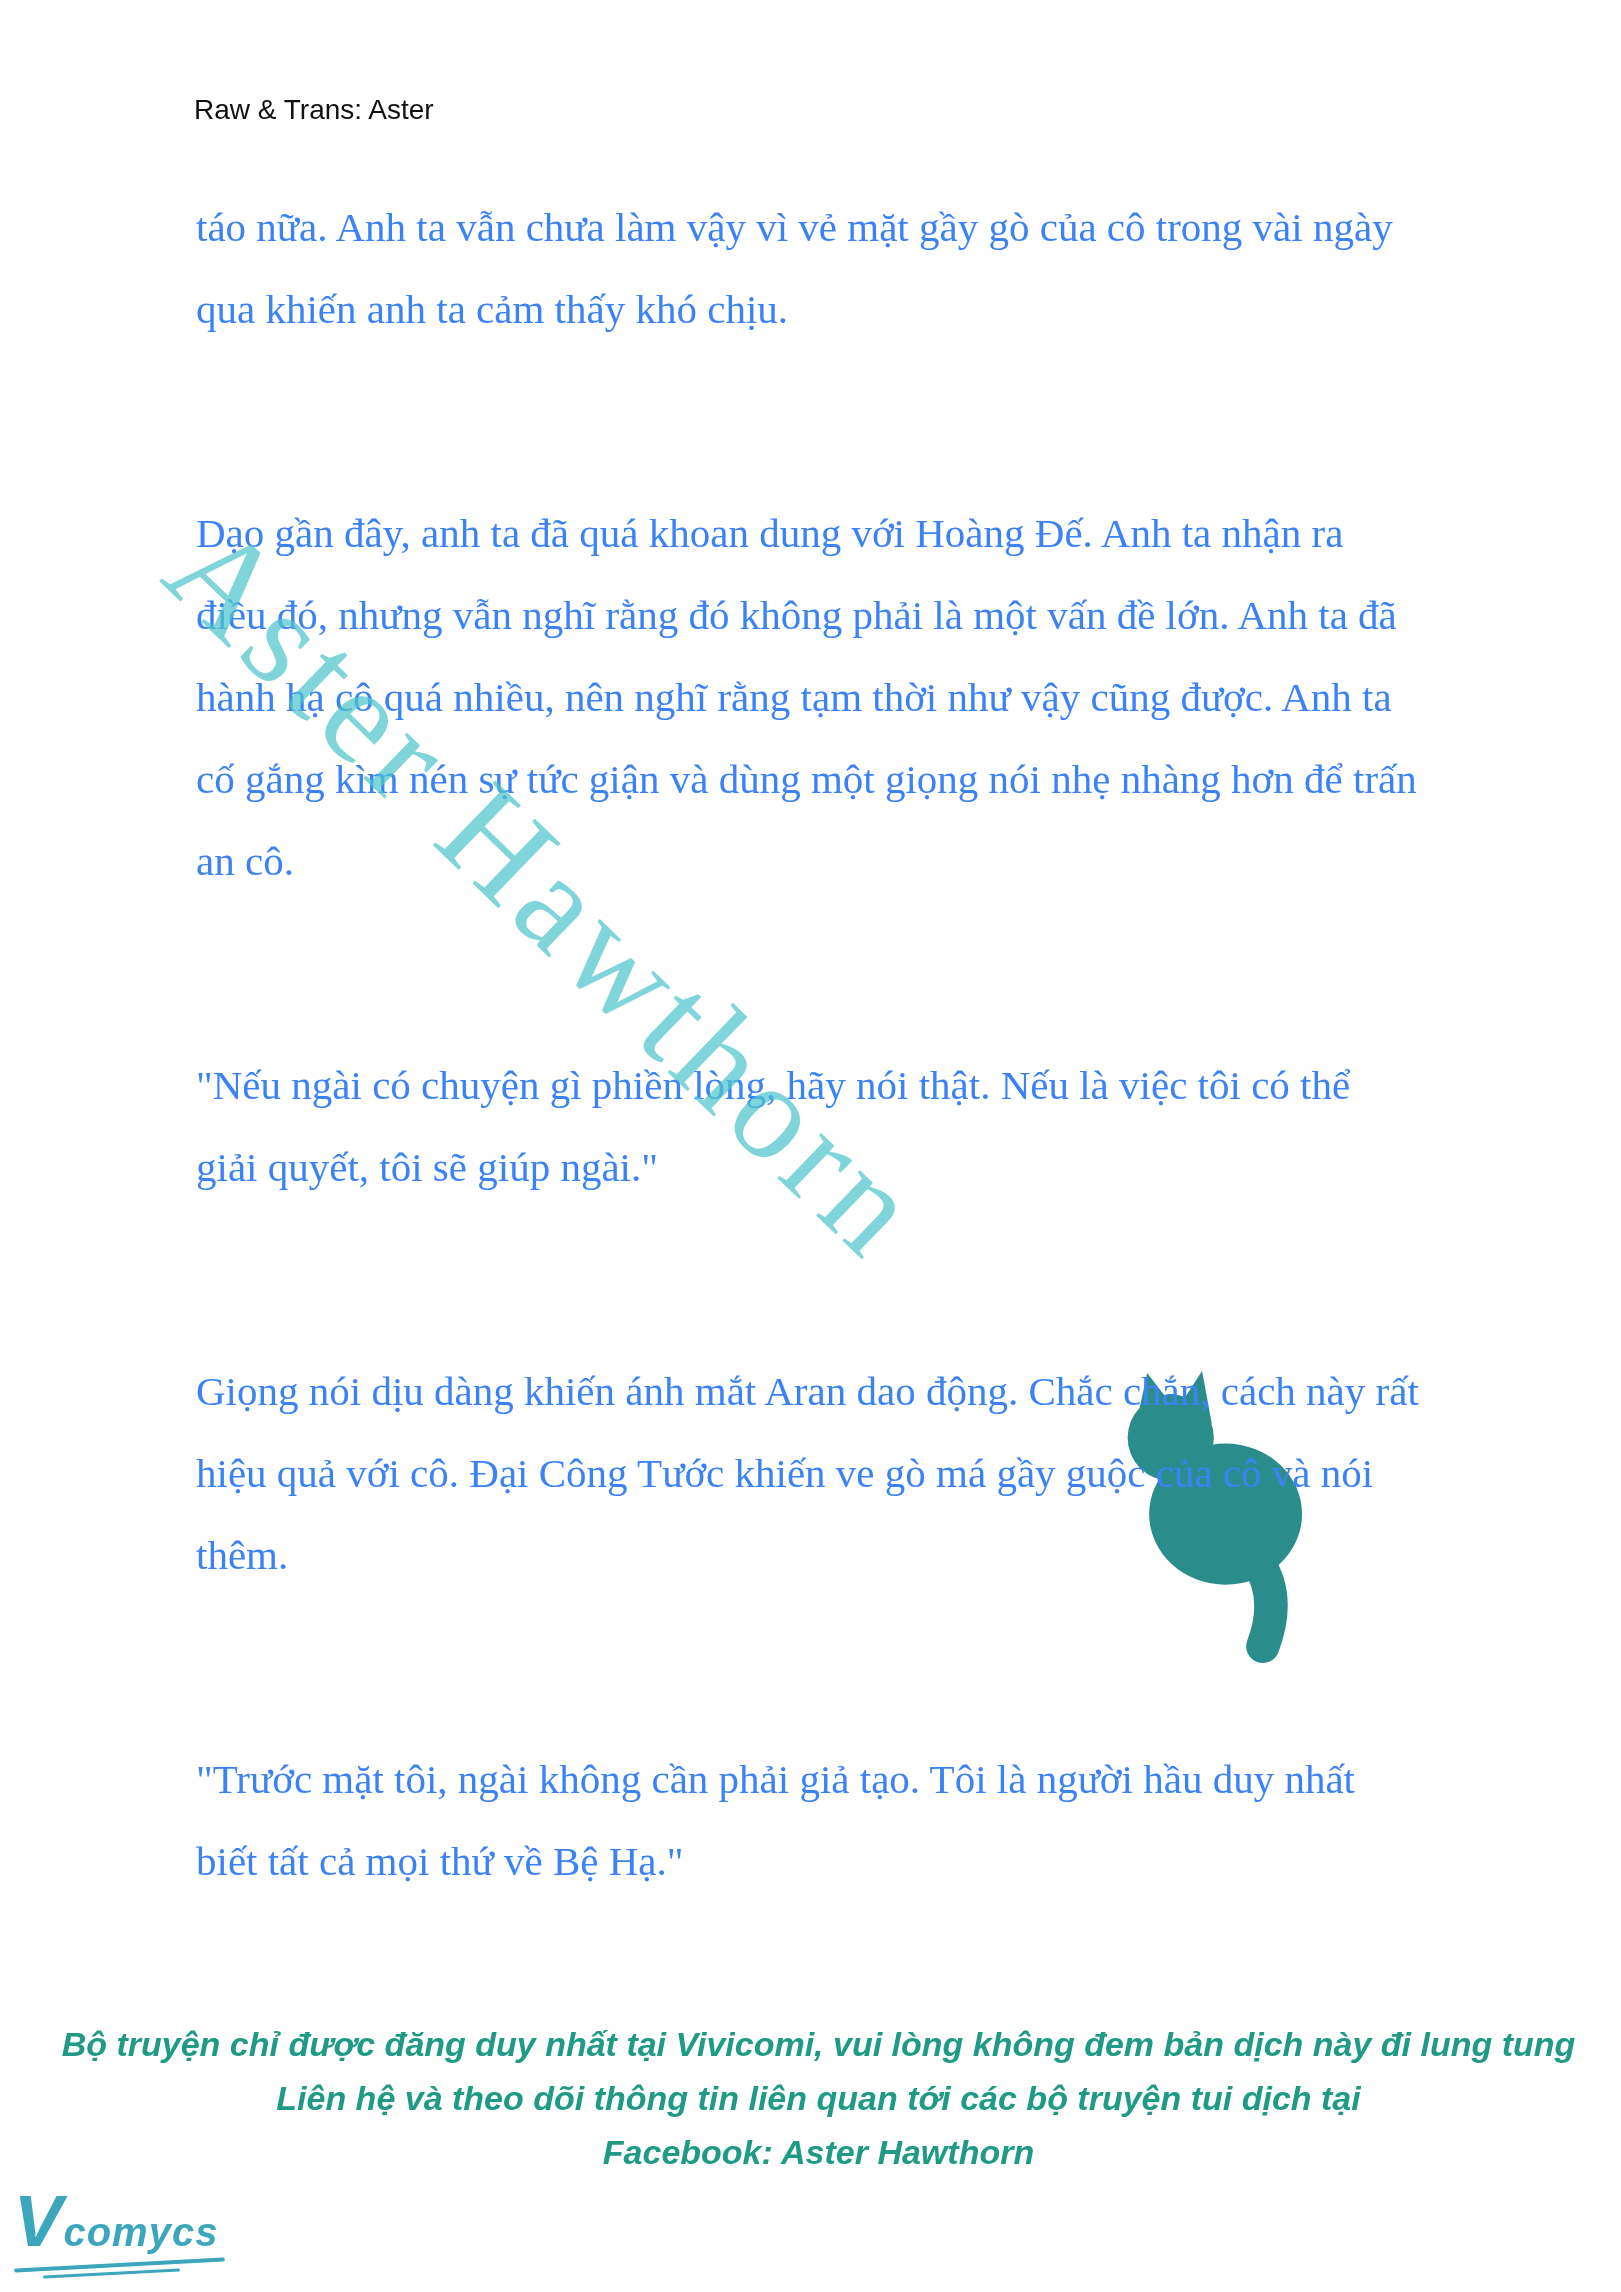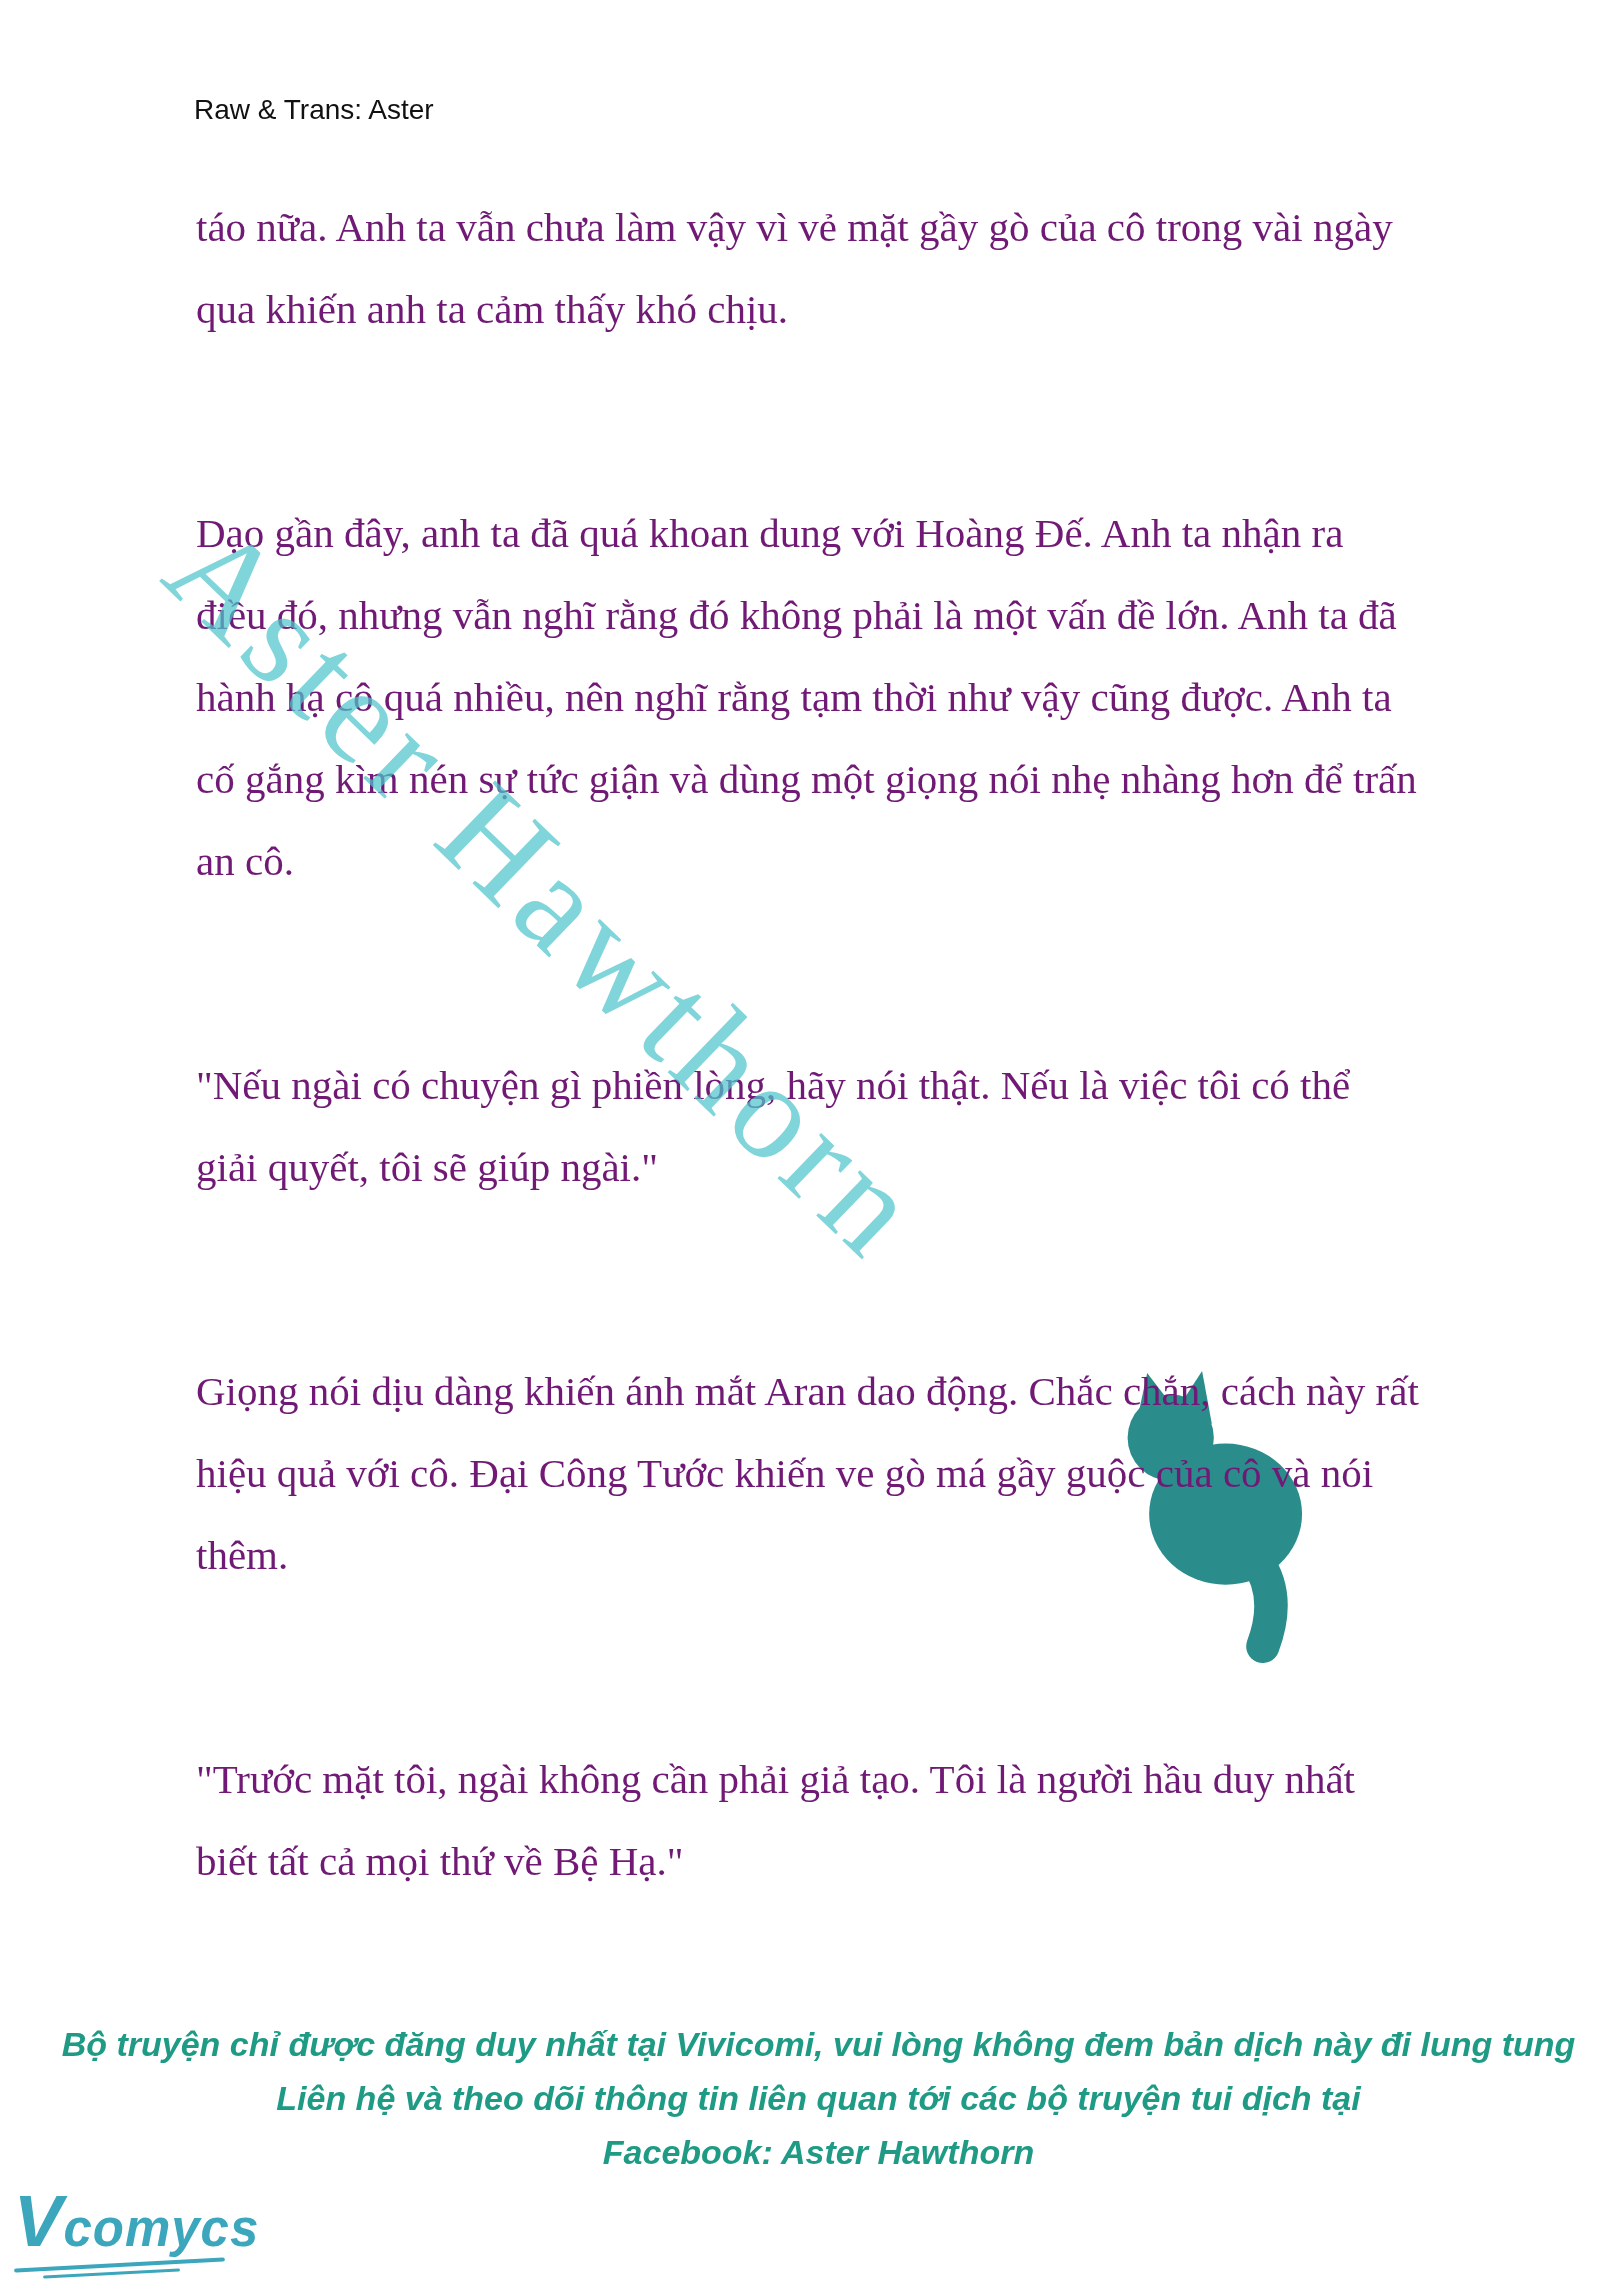--- a/index.html
+++ b/index.html
@@ -27,21 +27,21 @@
     position: absolute;
     left: 196px;
     top: 186px;
     width: 1225px;
     z-index: 2;
   }
   .content p {
     margin: 0 0 142px 0;
     font-size: 41px;
     line-height: 82px;
-    color: #701a75;
+    color: #3b82f6;
     text-align: left;
   }
   .watermark {
     position: absolute;
     left: 245px;
     top: 490px;
     transform-origin: 0 0;
     transform: rotate(44deg);
     font-family: "Liberation Serif", serif;
     font-size: 137px;
@@ -79,21 +79,21 @@
     left: 13.7px;
     top: 2184px;
     font-family: "Liberation Sans", sans-serif;
     font-style: italic;
     font-weight: bold;
     color: #3ba6bc;
     z-index: 2;
     line-height: 1;
   }
   .logo .logo-text {
-    font-size: 51px;
+    font-size: 40px;
     letter-spacing: 1px;
     font-style: italic;
   }
   .logo .logo-text::first-letter {
     font-size: 73px;
   }
   .logo .swoosh {
     width: 211px;
     height: 3.9px;
     background: #3ba6bc;

